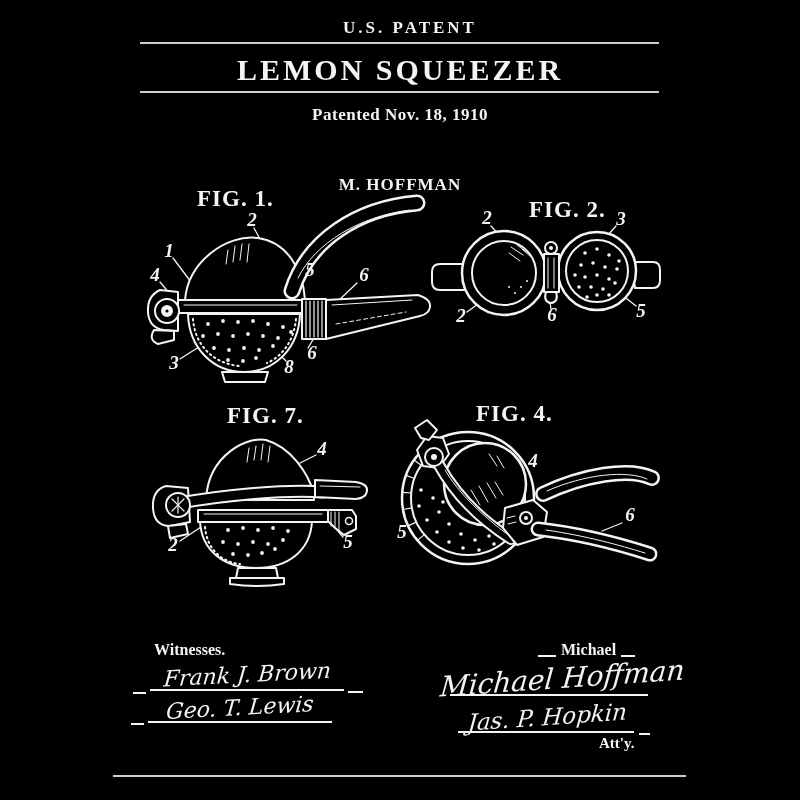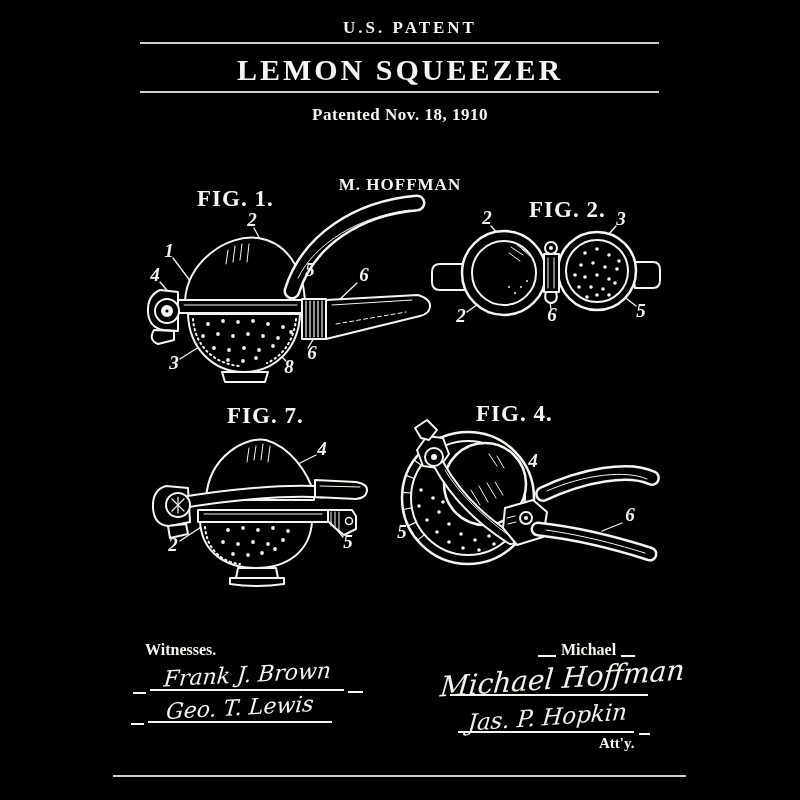--- a/index.html
+++ b/index.html
@@ -317,21 +317,21 @@
       <span class="callout" style="left: 552px; top: 316px;">6</span>
       <span class="callout" style="left: 641px; top: 312px;">5</span>
       <span class="callout" style="left: 322px; top: 450px;">4</span>
       <span class="callout" style="left: 173px; top: 546px;">2</span>
       <span class="callout" style="left: 348px; top: 543px;">5</span>
       <span class="callout" style="left: 533px; top: 462px;">4</span>
       <span class="callout" style="left: 402px; top: 533px;">5</span>
       <span class="callout" style="left: 630px; top: 516px;">6</span>
     </div>
 
-  <div class="small-label" style="left:145px;top:641px;">Witnesses.</div>
+  <div class="small-label" style="left:154px;top:641px;">Witnesses.</div>
   <div class="abs script" style="left:140px;top:662px;width:215px;text-align:center;font-size:22px;transform:rotate(-3deg) skewX(-8deg);">Frank J. Brown</div>
   <div class="sig-line" style="left:150px;top:689px;width:194px;"></div>
   <div class="sig-line" style="left:133px;top:692px;width:13px;"></div>
   <div class="sig-line" style="left:348px;top:691px;width:15px;"></div>
   <div class="abs script" style="left:140px;top:695px;width:200px;text-align:center;font-size:22px;transform:rotate(-3deg) skewX(-8deg);">Geo. T. Lewis</div>
   <div class="sig-line" style="left:148px;top:721px;width:184px;"></div>
   <div class="sig-line" style="left:131px;top:723px;width:13px;"></div>
 
   <div class="small-label" style="left:561px;top:641px;">Michael</div>
   <div class="sig-line" style="left:538px;top:655px;width:18px;"></div>

